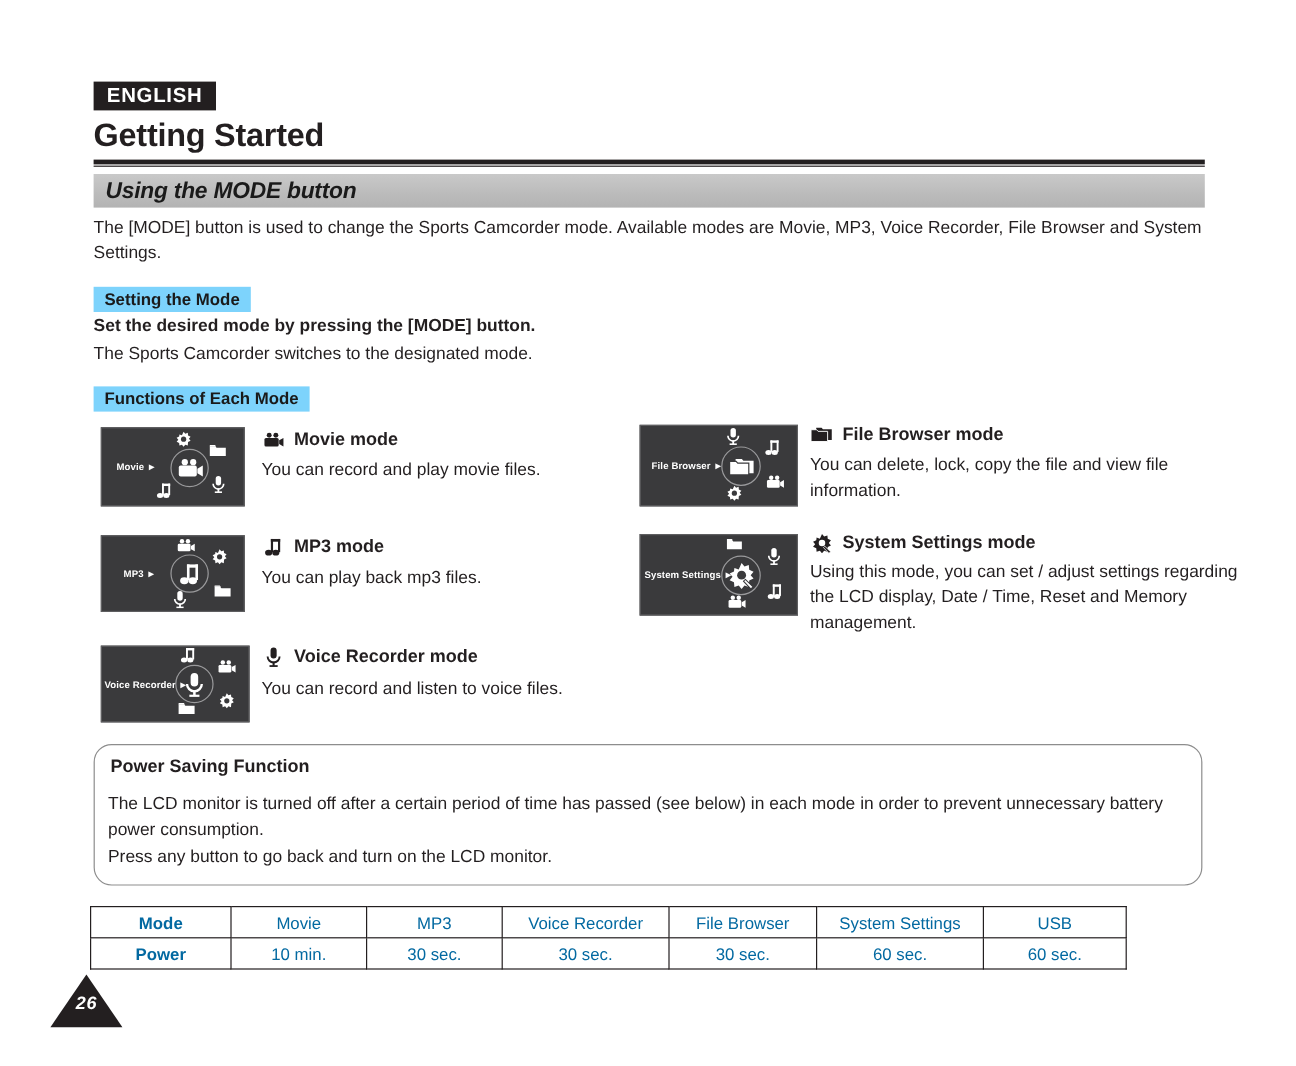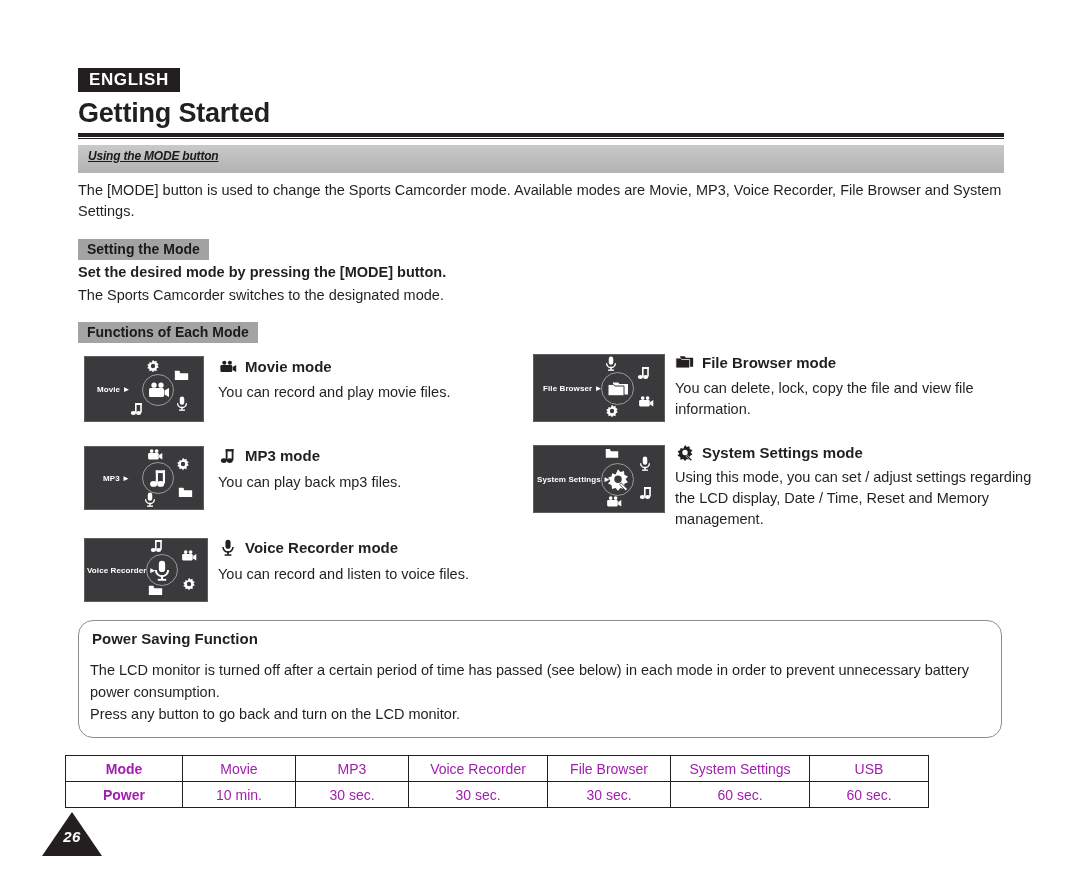--- a/index.html
+++ b/index.html
@@ -68,43 +68,42 @@
     left: 78px;
     top: 145px;
     width: 926px;
     height: 28px;
     background: linear-gradient(to bottom, #c9c9c9 0%, #bcbcbc 55%, #b3b3b3 100%);
   }
   .section-bar span {
     position: absolute;
     left: 10px;
     top: 4px;
-    font-size: 12px;
+    font-size: 19px;
     font-weight: bold;
     font-style: italic;
     color: #1a1a1a;
     letter-spacing: -0.2px;
-    text-decoration: underline;
   }
 
   
   .intro {
     position: absolute;
     left: 78px;
     top: 180px;
     width: 930px;
     font-size: 14.5px;
     line-height: 21px;
     color: #231f20;
   }
 
   
   .subhead {
     position: absolute;
-    background: #a3a3a3;
+    background: #7dd3fc;
     font-size: 14px;
     font-weight: bold;
     color: #1a1a1a;
     padding: 3px 9px 4px 9px;
     line-height: 1;
   }
   #subhead-setting { left: 78px; top: 239px; }
   #subhead-functions { left: 78px; top: 322px; }
 
   .bold-line {
@@ -214,25 +213,25 @@
     top: 659px;
     width: 900px;
     font-size: 14.5px;
     line-height: 22px;
     color: #231f20;
   }
 
   
   .tbl {
     position: absolute;
-    left: 65px;
+    left: 75px;
     top: 755px;
     border-collapse: collapse;
     font-size: 14px;
-    color: #a21caf;
+    color: #0369a1;
   }
   .tbl td {
     border: 1px solid #231f20;
     text-align: center;
     height: 25px;
     padding: 0 4px;
     font-size: 14px;
   }
   .tbl td.rowhead {
     font-weight: bold;

